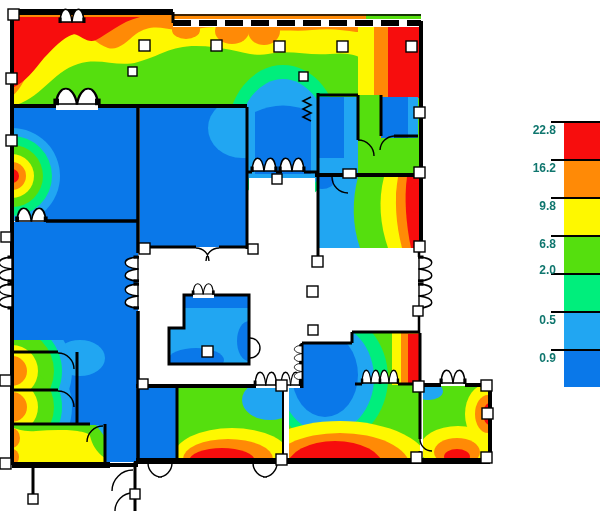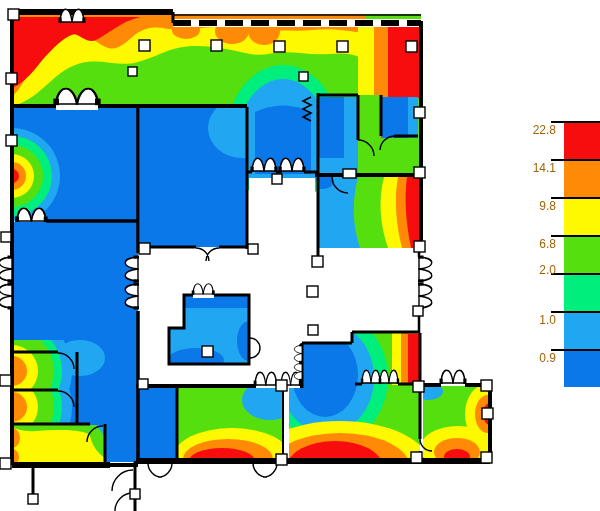--- a/index.html
+++ b/index.html
@@ -6,21 +6,21 @@
   body{
     width:600px;height:511px;position:relative;background:#fff;overflow:hidden;
     font-family:"Liberation Sans", sans-serif;
   }
   #plan{position:absolute;left:0;top:0;}
   
   .lg-band{position:absolute;left:564px;width:36px;height:38px;}
   .lg-tick{position:absolute;left:551px;width:49px;height:0;border-top:2px solid #000;z-index:5;}
   .lg-label{
     position:absolute;left:514px;width:42px;text-align:right;
-    font-size:12px;color:#a16207;z-index:6;line-height:13px;
+    font-size:12px;color:#0f766e;z-index:6;line-height:13px;font-weight:bold;
   }
 </style>
 </head>
 <body>
 
 <svg id="plan" width="600" height="511" viewBox="0 0 600 511" xmlns="http://www.w3.org/2000/svg">
   <defs>
     <clipPath id="cL1">
         <rect x="12" y="107" width="126" height="114"></rect>
       </clipPath>
@@ -315,19 +315,19 @@
 
   <div class="lg-tick" style="top:121px"></div>
   <div class="lg-tick" style="top:159px"></div>
   <div class="lg-tick" style="top:197px"></div>
   <div class="lg-tick" style="top:235px"></div>
   <div class="lg-tick" style="top:273px"></div>
   <div class="lg-tick" style="top:311px"></div>
   <div class="lg-tick" style="top:349px"></div>
 
   <div class="lg-label" style="top:124px">22.8</div>
-  <div class="lg-label" style="top:162px">14.1</div>
+  <div class="lg-label" style="top:162px">16.2</div>
   <div class="lg-label" style="top:200px">9.8</div>
   <div class="lg-label" style="top:238px">6.8</div>
   <div class="lg-label" style="top:264px">2.0</div>
-  <div class="lg-label" style="top:314px">1.0</div>
+  <div class="lg-label" style="top:314px">0.5</div>
   <div class="lg-label" style="top:352px">0.9</div>
 </div>
 
 </body></html>

